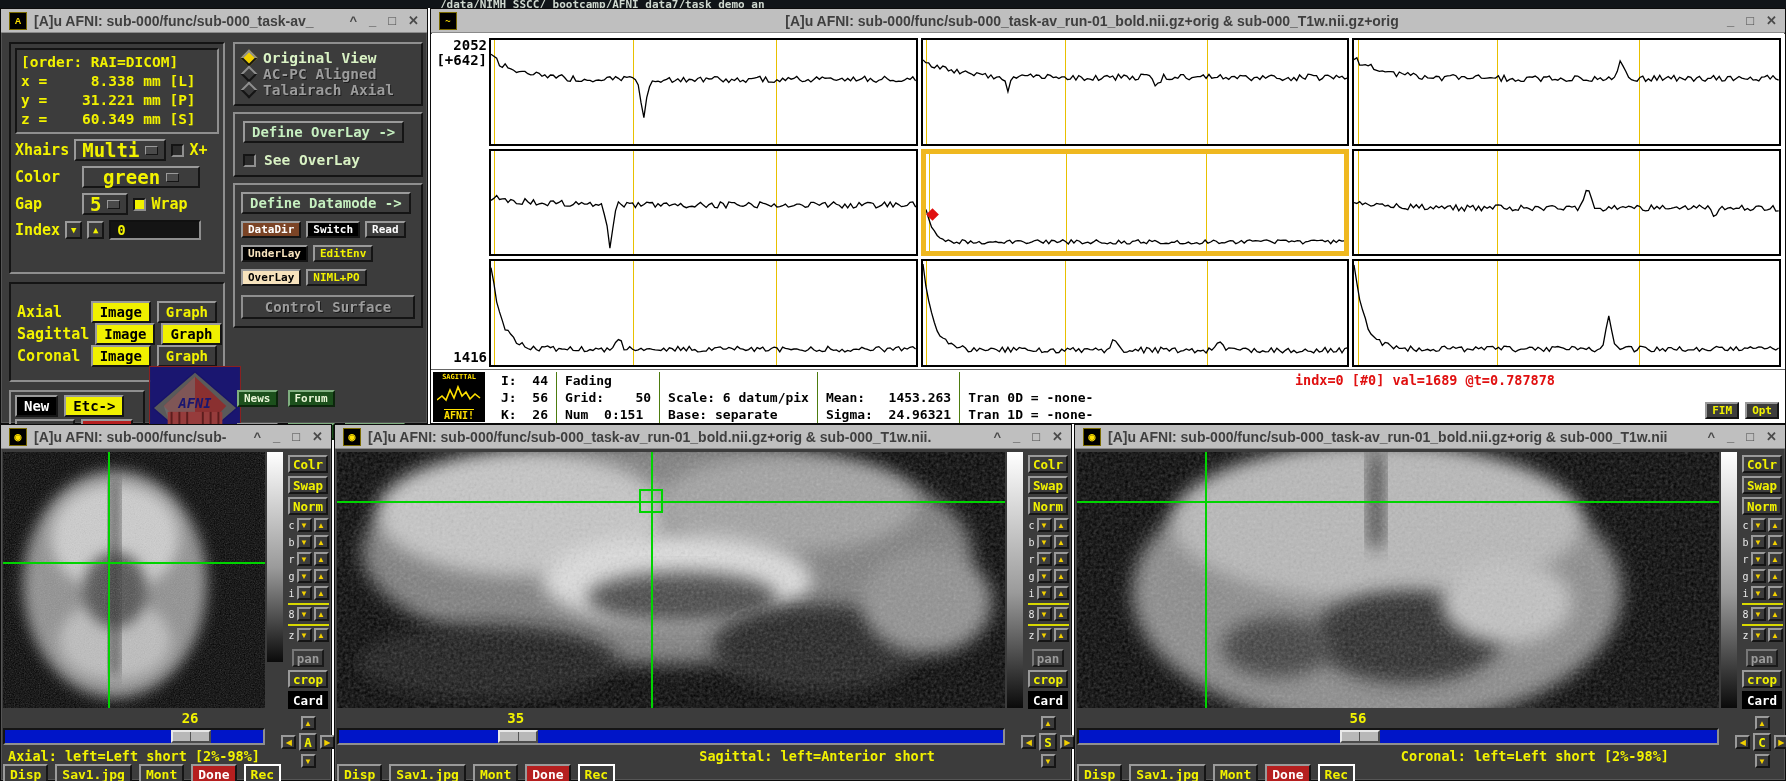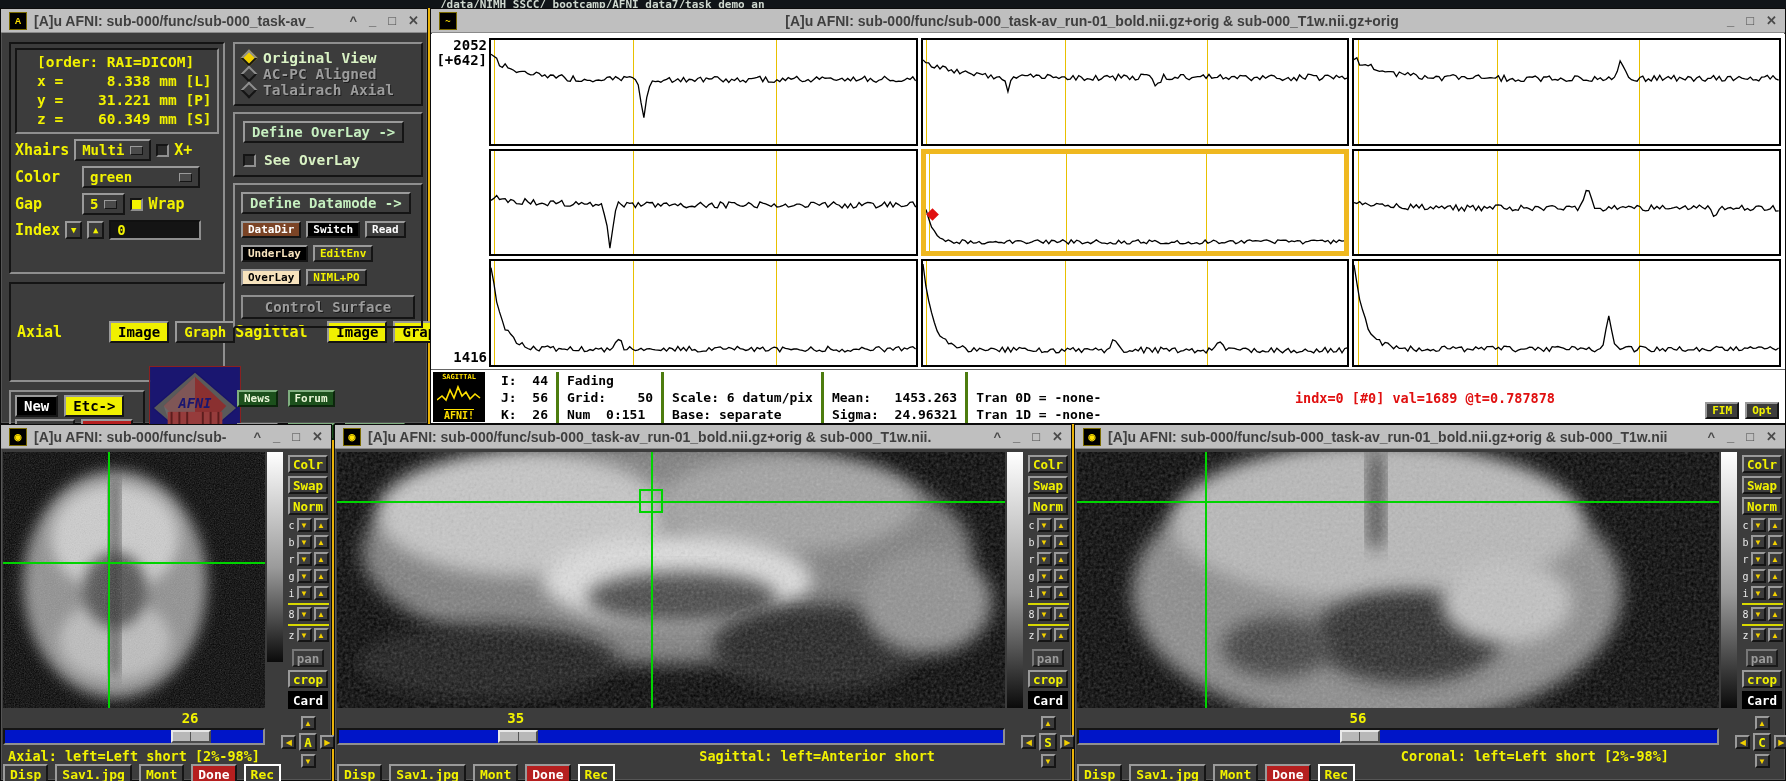--- a/index.html
+++ b/index.html
@@ -1,18 +1,18 @@
 <!DOCTYPE html>
 <html><head>
 <meta charset="utf-8">
 <style>
   * { box-sizing: border-box; margin: 0; padding: 0; }
   html,body { background:#1a1a1a; }
   #screen{ position:relative; width:1786px; height:781px; overflow:hidden;
-           font-family:"DejaVu Sans Mono", monospace; background:#eab308;}
+           font-family:"DejaVu Sans Mono", monospace; background:#ffffff;}
 
   
   .window{ position:absolute; background:#3c3c3c;
            border:1px solid #0c0c0c; box-shadow:0 0 0 1px #555 inset; }
   .titlebar{ height:24px; background:#bfbfbf; color:#3f3f3f;
              display:flex; align-items:center; gap:7px; padding:0 8px;
              font-family:"Liberation Sans", sans-serif; font-weight:bold; font-size:14px;
              border-bottom:1px solid #8a8a8a; white-space:nowrap; overflow:hidden;}
   .titlebar .ttl{ overflow:hidden; text-overflow:clip; white-space:nowrap; }
   .tb-ctr .ttl{ flex:1; text-align:center; }
@@ -41,39 +41,39 @@
   .btn.navy  { background:#28357e; color:#efe7c8; }
   .btn.grayed{ color:#9a9a9a; border-color:#777 #1a1a1a #1a1a1a #777; }
   .btn.pale  { color:#c6efc0; }
   .ylabel{ color:#f2f200; font-weight:bold; font-size:15px; }
 
   
   #ctrl{ left:0; top:8px; width:428px; height:416px; }
   #ctrl .body{ position:absolute; top:25px; left:0; right:0; bottom:0; padding:6px; }
   .coordpanel{ position:absolute; left:8px; top:8px; width:216px; height:232px;
                padding:4px; }
-  .coordbox{ padding:3px 20px; margin-bottom:4px; }
+  .coordbox{ padding:3px 4px; margin-bottom:4px; }
   .coordbox div{ color:#f2f200; font-weight:bold; font-size:14.5px; white-space:pre; line-height:19px;}
   .crow{ display:flex; align-items:center; gap:5px; margin-top:5px; }
-  .menubox{ display:inline-flex; align-items:center; justify-content:space-between; gap:6px;
-            background:#3c3c3c; color:#f2f200; font-weight:bold; font-size:14px;
+  .menubox{ display:inline-flex; align-items:center; justify-content:center; gap:6px;
+            background:#3c3c3c; color:#f2f200; font-weight:bold; font-size:19px;
             border:2px solid; border-color:#9a9a9a #151515 #151515 #9a9a9a; padding:0 6px; height:22px;}
   .menusq{ width:13px; height:9px; background:#4a4a4a; border:1px solid;
            border-color:#9a9a9a #151515 #151515 #9a9a9a; }
   .chk{ width:13px; height:13px; background:#2c2c2c; border:2px solid;
         border-color:#141414 #8f8f8f #8f8f8f #141414; }
   .chk.on{ background:#f2f200; }
   .spin{ width:17px; height:18px; display:inline-flex; align-items:center; justify-content:center;
          background:#3c3c3c; color:#f2f200; font-size:9px;
          border:2px solid; border-color:#9a9a9a #151515 #151515 #9a9a9a;}
   .field{ background:#141414; color:#f2f200; font-weight:bold; font-size:14px;
           border:2px solid; border-color:#101010 #8f8f8f #8f8f8f #101010;
           padding:0 6px; height:20px; display:inline-flex; align-items:center;}
   .planespanel{ position:absolute; left:8px; top:248px; width:216px; height:100px;
-                padding:8px 6px; display:flex; justify-content:space-between;}
+                padding:17px 6px; display:flex; flex-direction:column; justify-content:space-between;}
   .prow{ display:flex; align-items:center; gap:6px; }
   .prow .ylabel{ width:86px; font-size:15px;}
   .botpanel{ position:absolute; left:8px; top:356px; width:136px; height:56px;
              padding:3px 4px; display:flex; flex-direction:column; justify-content:space-between;}
   .botrow{ display:flex; gap:6px; }
   #afnilogo{ position:absolute; left:148px; top:332px; width:92px; height:84px;
              border:1px solid #8a2020; }
   .rcol{ position:absolute; left:232px; top:8px; width:190px; }
   .viewpanel{ padding:6px 8px; display:flex; flex-direction:column; }
   .vrow{ display:flex; align-items:center; gap:8px; font-weight:bold; font-size:14.5px;}
@@ -108,22 +108,22 @@
             transform:rotate(45deg); }
   #gstatus{ position:absolute; left:0; right:0; bottom:0; height:54px; background:#fff;
             border-top:1px solid #666; font-weight:bold; font-size:13px; color:#000;}
   #glogo{ position:absolute; left:2px; top:2px; width:52px; height:50px; background:#000;
           color:#ffe000; display:flex; flex-direction:column; align-items:center;
           justify-content:space-between; padding:1px 0; }
   #glogo .t{ font-size:7px; letter-spacing:0; }
   #glogo .b{ font-size:10px; font-weight:bold; border-top:1px solid #ffe000;}
   #gcols{ position:absolute; left:62px; top:2px; display:flex; align-items:stretch; }
   .gcol{ display:flex; flex-direction:column; white-space:pre; line-height:17px; padding:0 8px;}
-  .gcol+.gcol{ border-left:3px solid #4d7c0f; }
-  #gred{ position:absolute; right:230px; top:2px; color:#e01010; font-weight:bold; font-size:13.5px;margin-top:18px;}
+  .gcol+.gcol{ border-left:1px solid #4d7c0f; }
+  #gred{ position:absolute; right:230px; top:2px; color:#e01010; font-weight:bold; font-size:13.5px;}
   #gfim{ position:absolute; right:6px; bottom:4px; display:flex; gap:6px; }
 
   
   .viewer .vbody{ position:absolute; top:25px; left:0; right:0; bottom:0; }
   .vimg{ position:absolute; left:2px; top:2px; background:#000; overflow:hidden; }
   .vimg svg{ position:absolute; inset:0; width:100%; height:100%; }
   .xh-v{ position:absolute; top:0; bottom:0; width:2px; background:#00d400; }
   .xh-h{ position:absolute; left:0; right:0; height:2px; background:#00d400; }
   .xh-box{ position:absolute; width:24px; height:24px; border:2px solid #00d400; background:transparent;}
   .graybar{ position:absolute; width:16px; background:linear-gradient(#ffffff,#9a9a9a 55%,#0a0a0a); }

